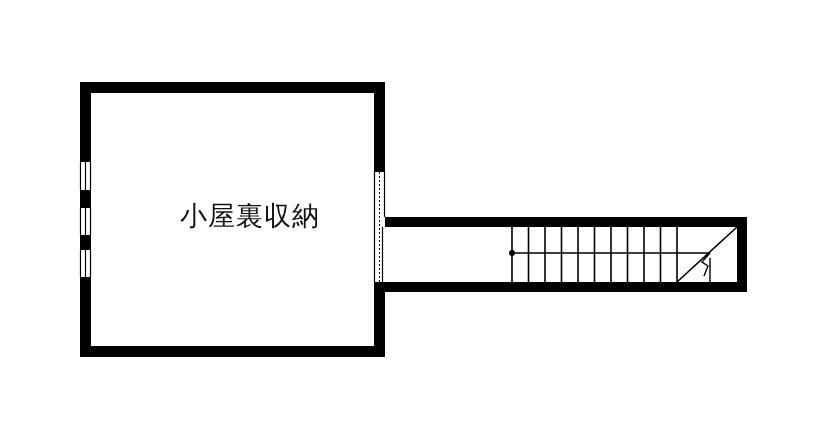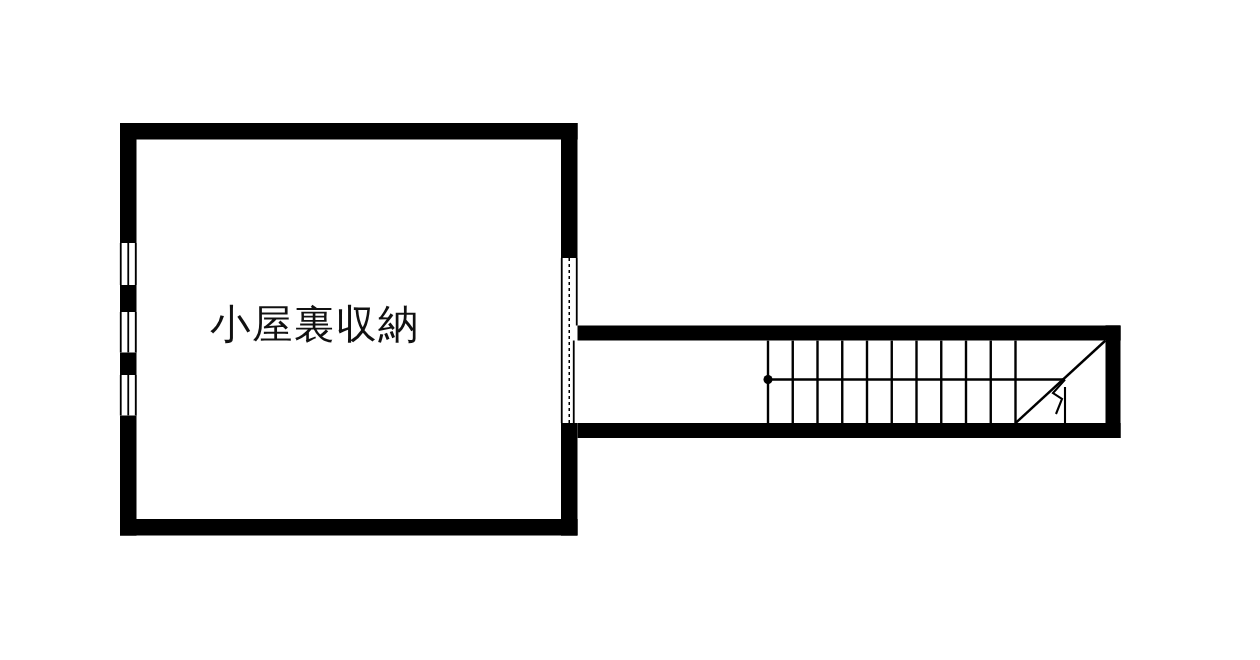--- a/index.html
+++ b/index.html
@@ -1,18 +1,18 @@
 <!DOCTYPE html>
 <html><head>
 <meta charset="utf-8">
 <style>
   html, body { margin:0; padding:0; background:#ffffff; }
   body { width:840px; height:440px; position:relative; overflow:hidden; font-family:"DejaVu Sans", sans-serif; }
   .plan { position:absolute; left:0; top:0; width:840px; height:440px; }
-  .room-label { position:absolute; left:140px; top:198px; width:180px; text-align:left; font-size:27px; color:#111; letter-spacing:1px; font-family:"DejaVu Sans", sans-serif; }
+  .room-label { position:absolute; left:140px; top:198px; width:180px; text-align:right; font-size:27px; color:#111; letter-spacing:1px; font-family:"DejaVu Sans", sans-serif; }
 </style>
 </head>
 <body>
 
 <svg class="plan" viewBox="0 0 840 440" xmlns="http://www.w3.org/2000/svg">
 
   <g>
 
     <rect x="80" y="82" width="305" height="11" fill="#000"></rect>
 

